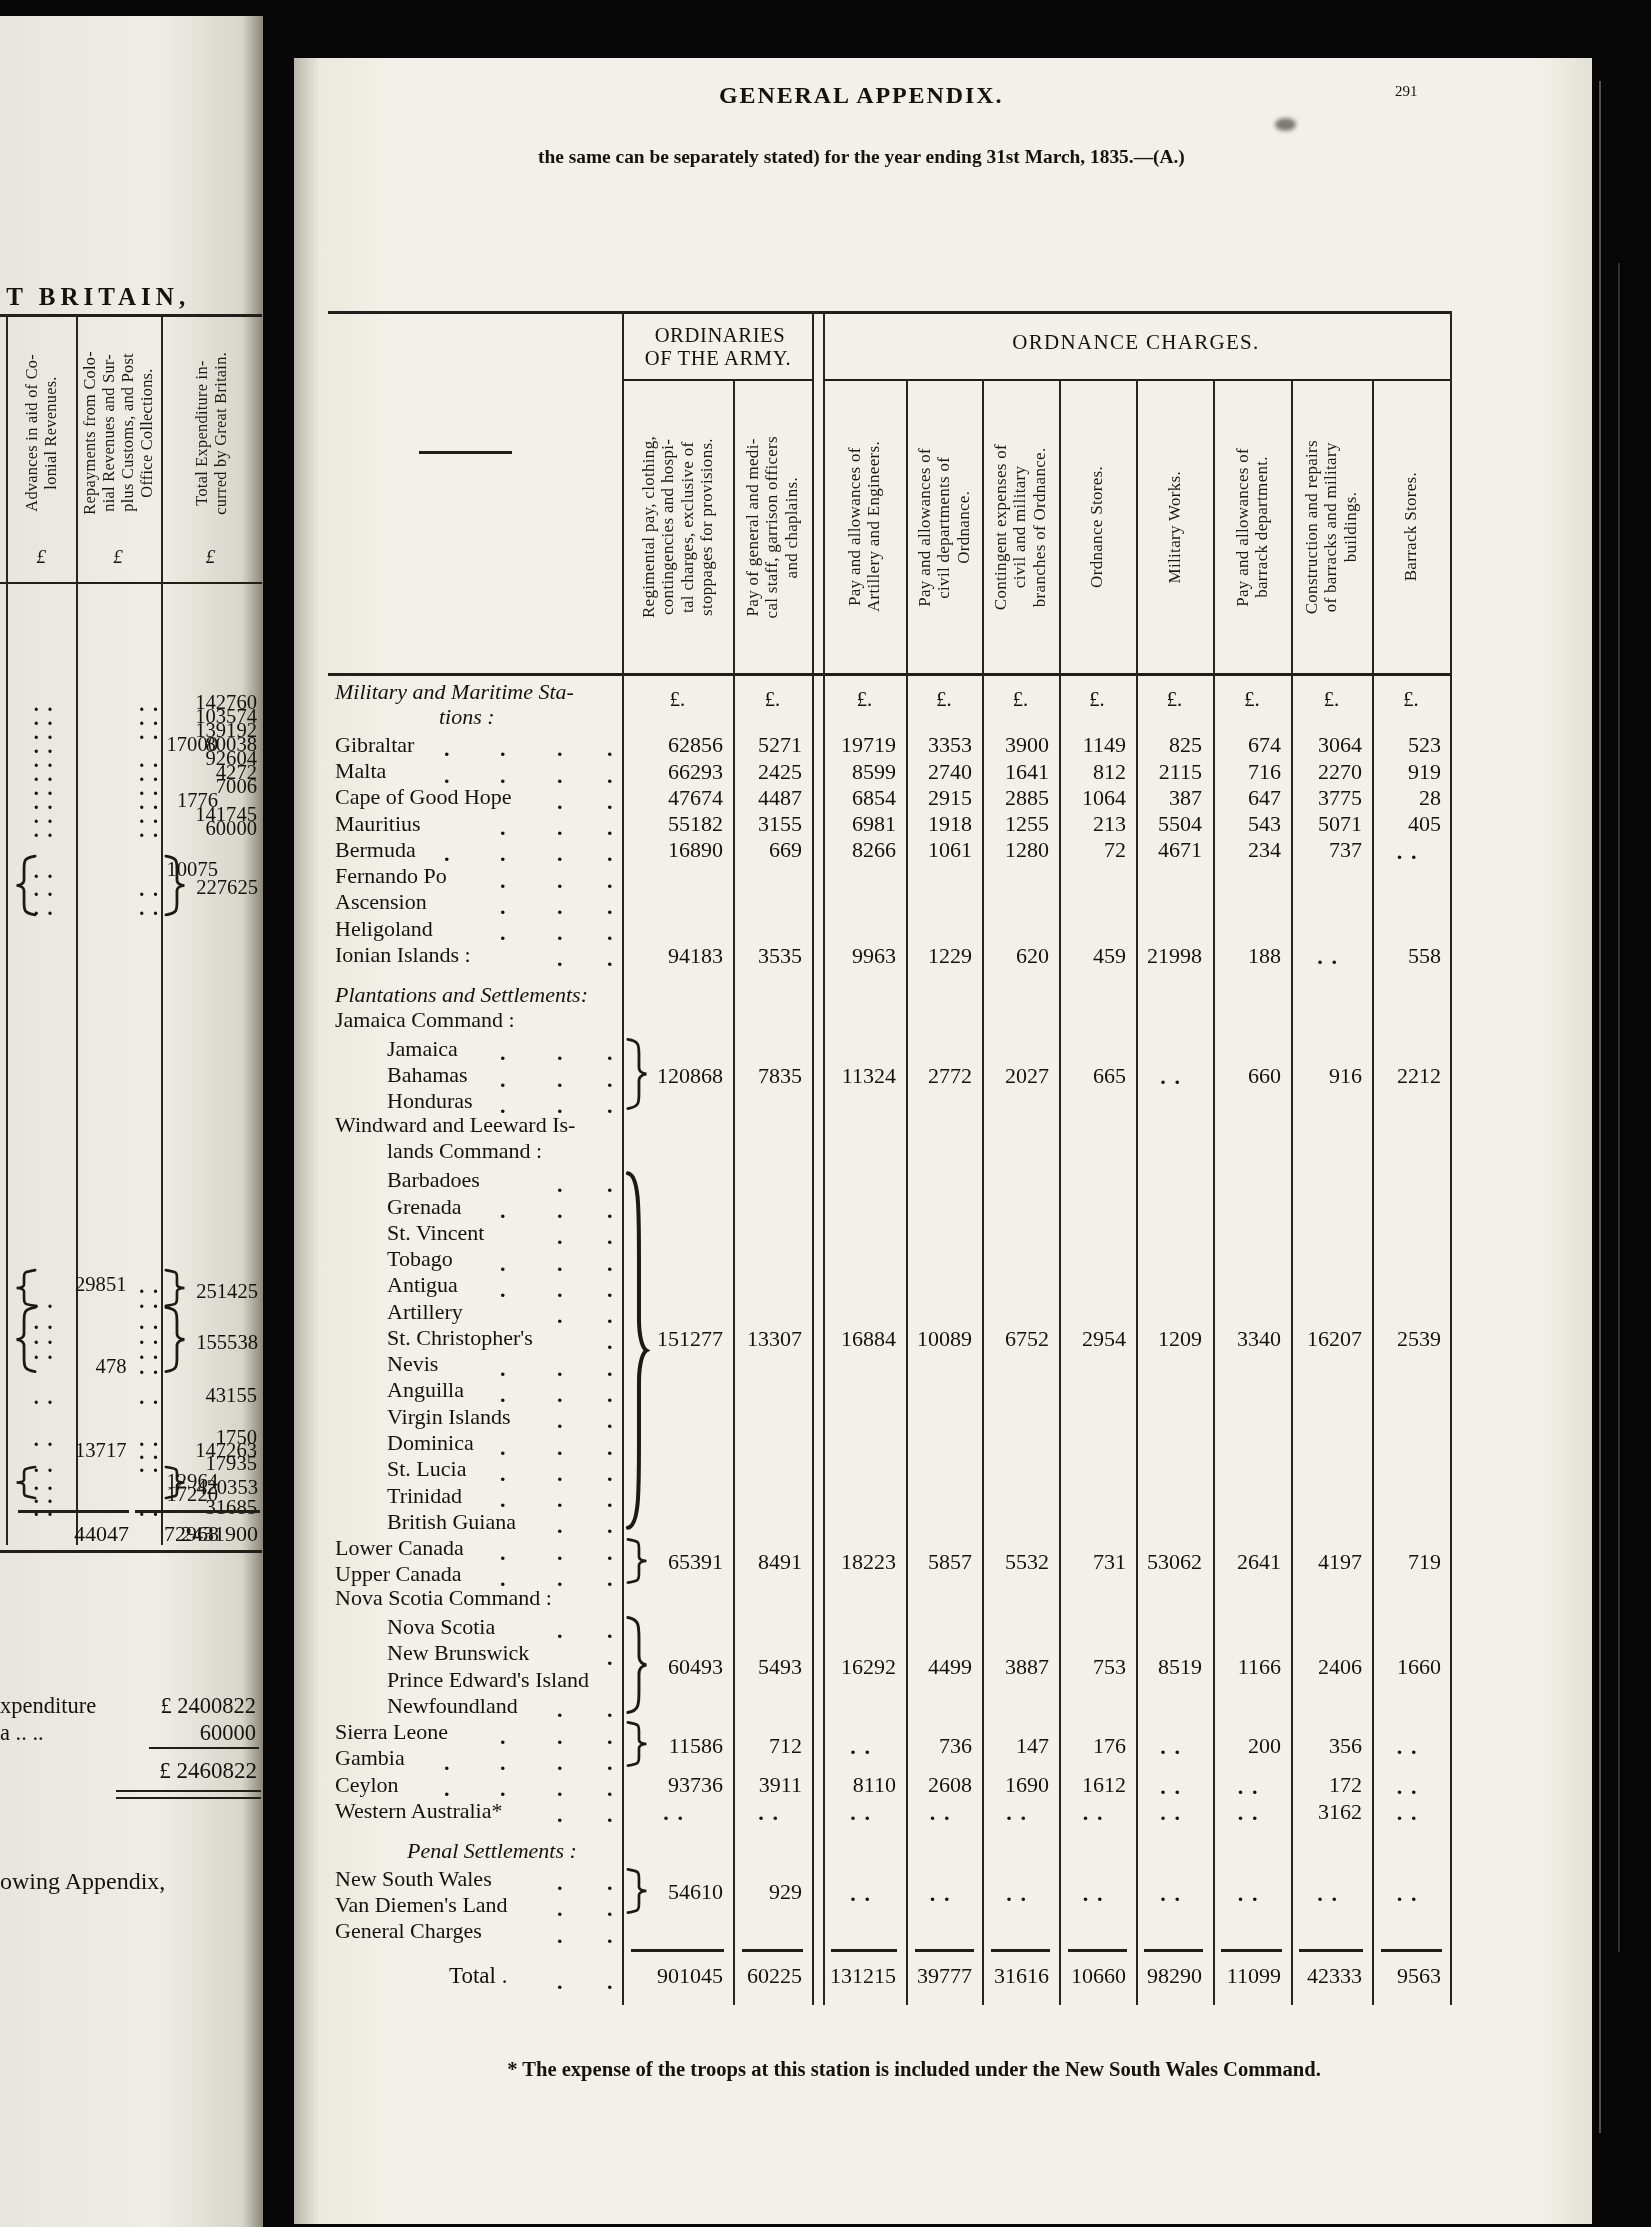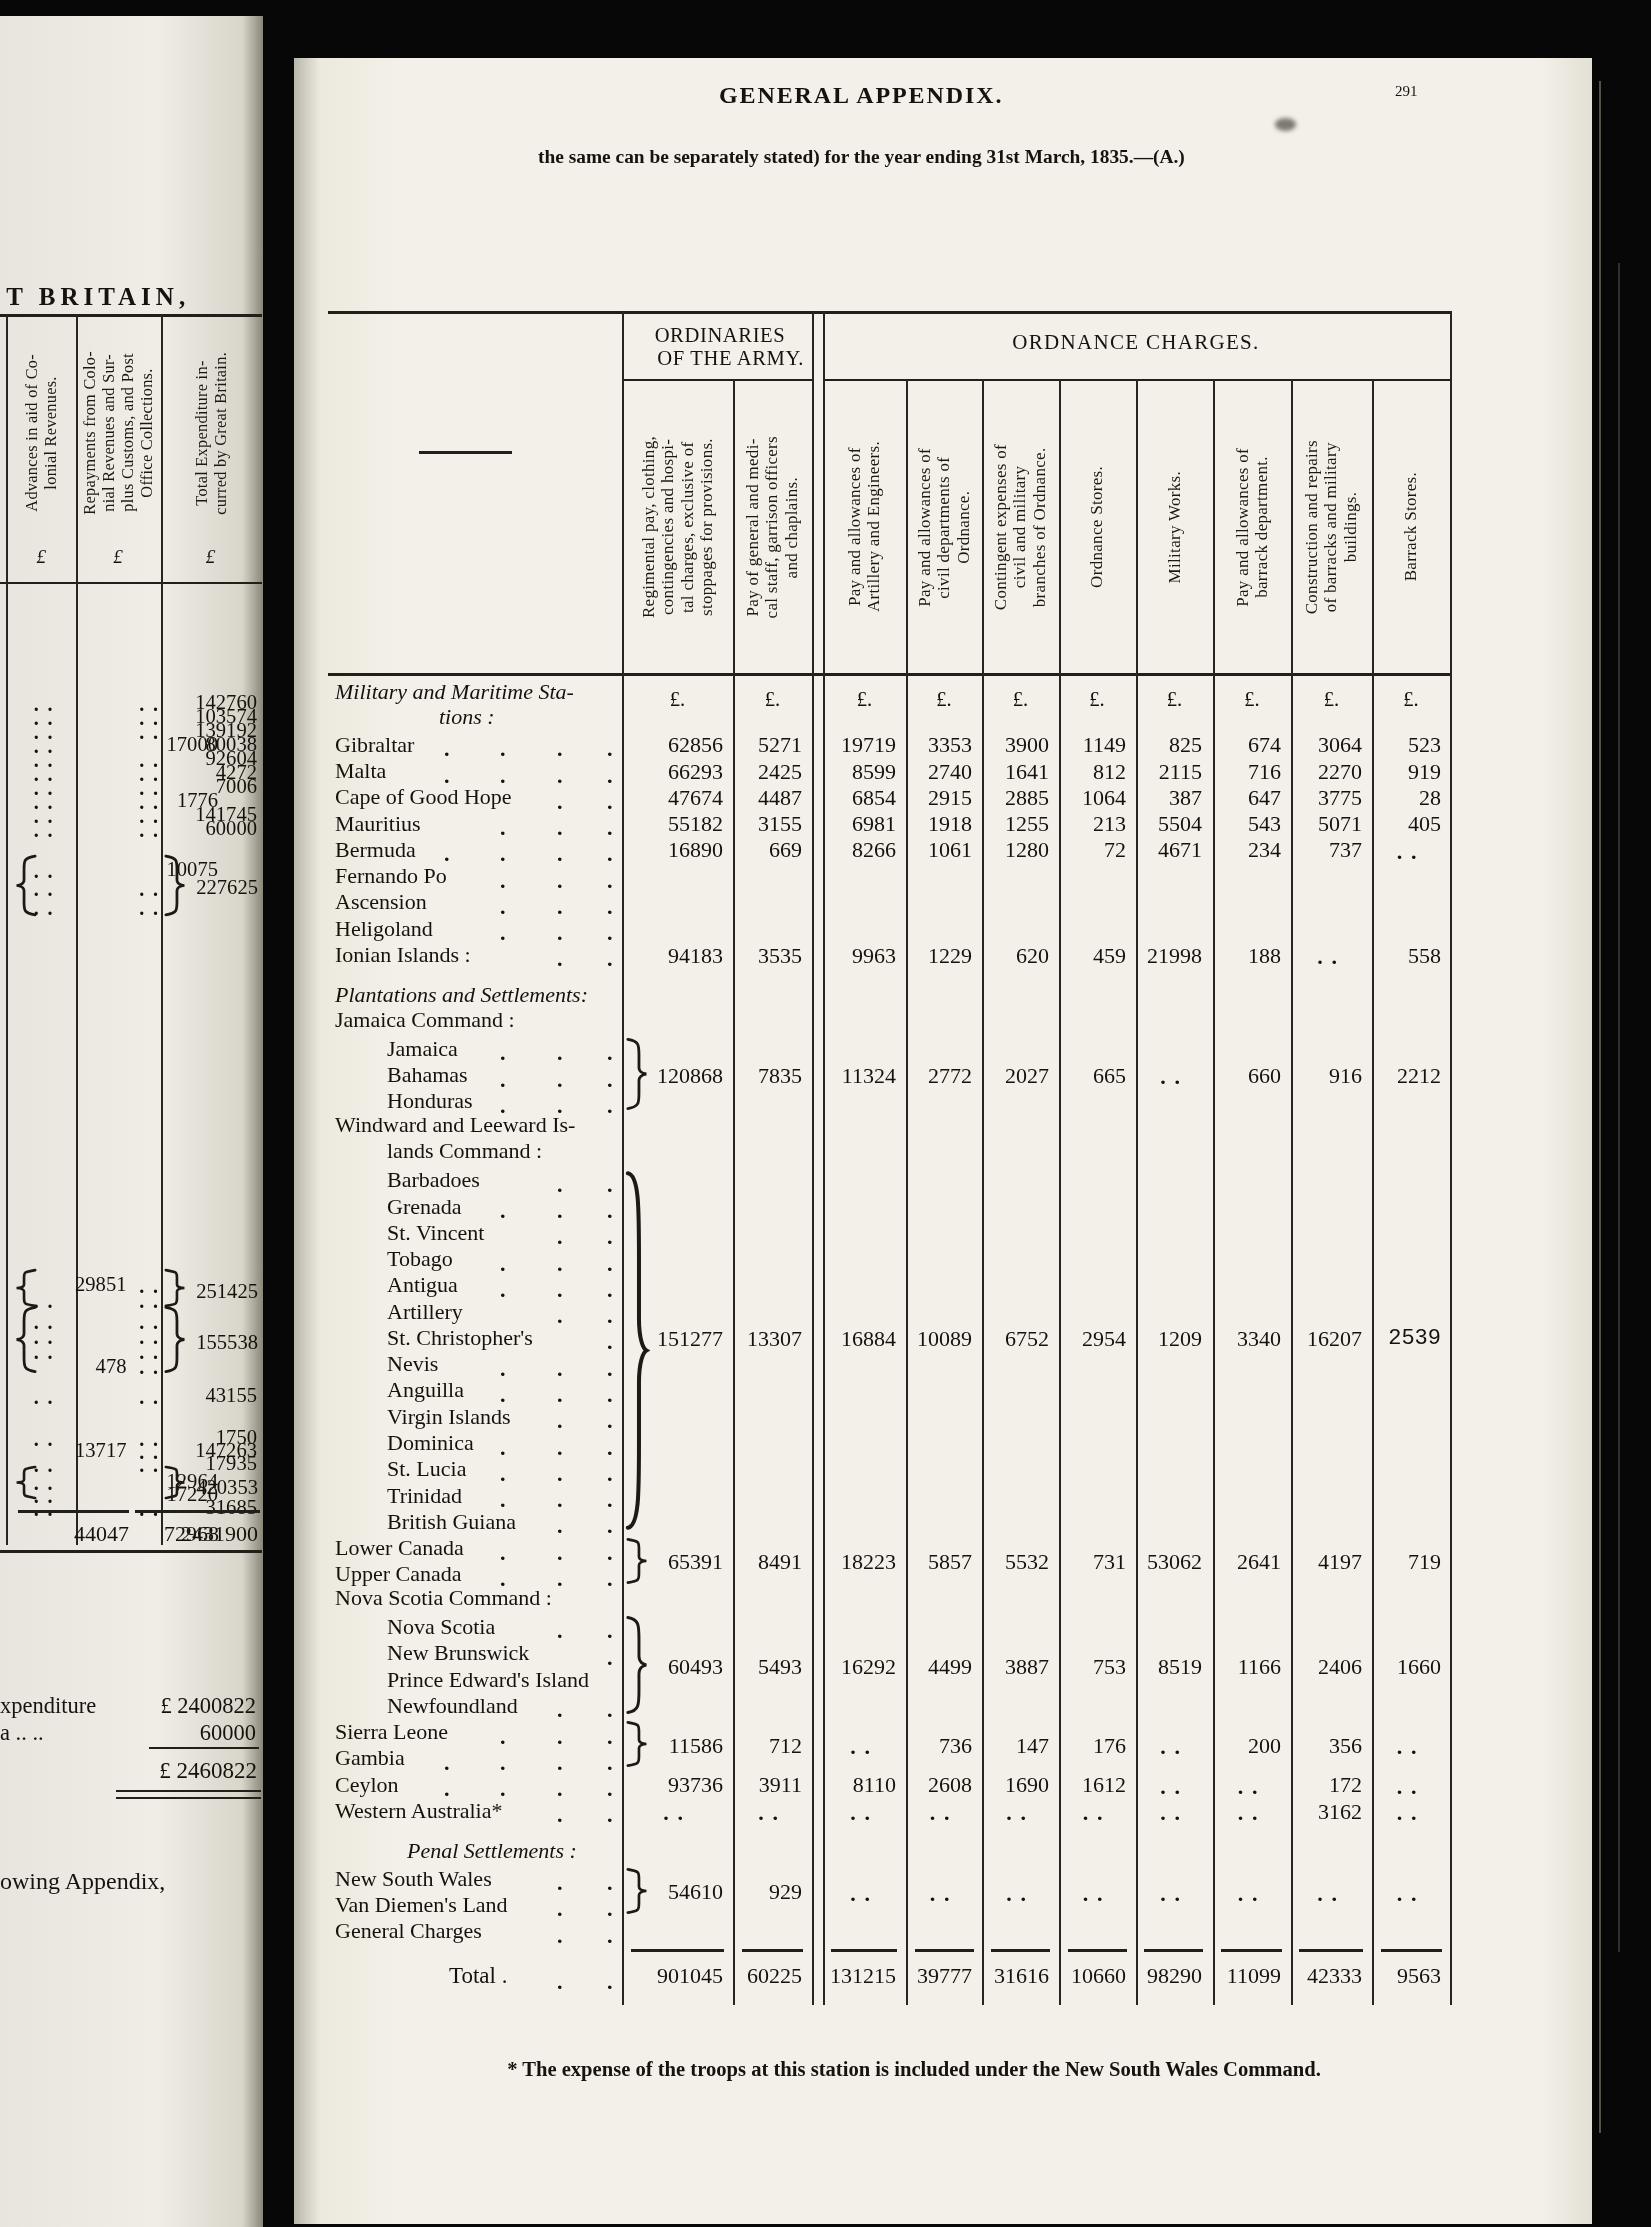--- a/index.html
+++ b/index.html
@@ -174,21 +174,21 @@
     <div class="hline" style="left: 116px; top: 1781px; width: 145px; height: 1.9px;"></div>
     <div class="t" style="left: 0px; top: 1818px; font-size: 24px; margin-top: 35px;">owing Appendix,</div>
   </div>
 
 <div class="page" id="page-main">
   <div class="t" style="left:425px;top:25px;font-size:24px;font-weight:bold;letter-spacing:1.9px;">GENERAL APPENDIX.</div>
   <div class="t" style="left:1101px;top:26px;font-size:15px;">291</div>
   <div class="t" style="left:244px;top:89px;font-size:19.4px;font-weight:bold;">the same can be separately stated) for the year ending 31st March, 1835.—(A.)</div>
 
   <div class="t" style="left:343px;top:264px;width:166px;text-align:center;font-size:20.6px;letter-spacing:0.6px;white-space:normal;line-height:26px;">ORDINARIES</div>
-  <div class="t" style="left:338px;top:290px;width:172px;text-align:right;font-size:20.6px;letter-spacing:0.6px;">OF THE ARMY.</div>
+  <div class="t" style="left:338px;top:290px;width:172px;text-align:center;font-size:20.6px;letter-spacing:0.6px;">OF THE ARMY.</div>
   <div class="t" style="left:529px;top:274px;width:626px;text-align:center;font-size:21px;letter-spacing:1.3px;">ORDNANCE CHARGES.</div>
 
   <div class="hline" style="left:125px;top:393px;width:93px;height:3.1px;"></div>
 
   <div class="smudge" style="left:981px;top:60px;width:21px;height:12.5px;background:#7d7a72;"></div>
 <div class="hline" style="left: 34px; top: 253px; width: 1122px; height: 3.1px;"></div>
     <div class="hline" style="left: 328px; top: 321px; width: 190px; height: 1.9px;"></div>
     <div class="hline" style="left: 529px; top: 321px; width: 628px; height: 1.9px;"></div>
     <div class="hline" style="left: 34px; top: 615px; width: 1122px; height: 2.5px;"></div>
     <div class="vline" style="left: 328px; top: 253px; height: 1694px;"></div>
@@ -438,21 +438,21 @@
     </svg>
     <div class="t num" style="left: 331px; top: 1270px; width: 98px; text-align: right;">151277</div>
     <div class="t num" style="left: 442px; top: 1270px; width: 66px; text-align: right;">13307</div>
     <div class="t num" style="left: 531px; top: 1270px; width: 71px; text-align: right;">16884</div>
     <div class="t num" style="left: 614px; top: 1270px; width: 64px; text-align: right;">10089</div>
     <div class="t num" style="left: 691px; top: 1270px; width: 64px; text-align: right;">6752</div>
     <div class="t num" style="left: 768px; top: 1270px; width: 64px; text-align: right;">2954</div>
     <div class="t num" style="left: 844px; top: 1270px; width: 64px; text-align: right;">1209</div>
     <div class="t num" style="left: 921px; top: 1270px; width: 66px; text-align: right;">3340</div>
     <div class="t num" style="left: 999px; top: 1270px; width: 69px; text-align: right;">16207</div>
-    <div class="t num" style="left: 1081px; top: 1270px; width: 66px; text-align: right; font-family: Liberation Mono, monospace;">2539</div>
+    <div class="t num" style="left: 1081px; top: 1270px; width: 66px; text-align: right;">2539</div>
     <div class="t lbl" style="left: 41px; top: 1479px;">Lower Canada</div>
     <div class="ldot" style="left: 206px; top: 1482px;">.</div>
     <div class="ldot" style="left: 263px; top: 1482px;">.</div>
     <div class="ldot" style="left: 313px; top: 1482px;">.</div>
     <div class="t lbl" style="left: 41px; top: 1505px;">Upper Canada</div>
     <div class="ldot" style="left: 206px; top: 1508px;">.</div>
     <div class="ldot" style="left: 263px; top: 1508px;">.</div>
     <div class="ldot" style="left: 313px; top: 1508px;">.</div>
     <svg width="21" height="48" style="position: absolute; left: 332px; top: 1479px; overflow: visible;" viewBox="0 0 34 76">
       <path d="M 3 3 C 21 6, 21 7.6000000000000005, 21 18.24 L 21 31.159999999999997 C 21 35.72, 28 37.62, 33 38 C 28 38.38, 21 40.28, 21 44.839999999999996 L 21 57.76 C 21 68.4, 21 70, 3 73" fill="none" stroke="#1d1a15" stroke-width="4.345454545454546" stroke-linecap="round"></path>

